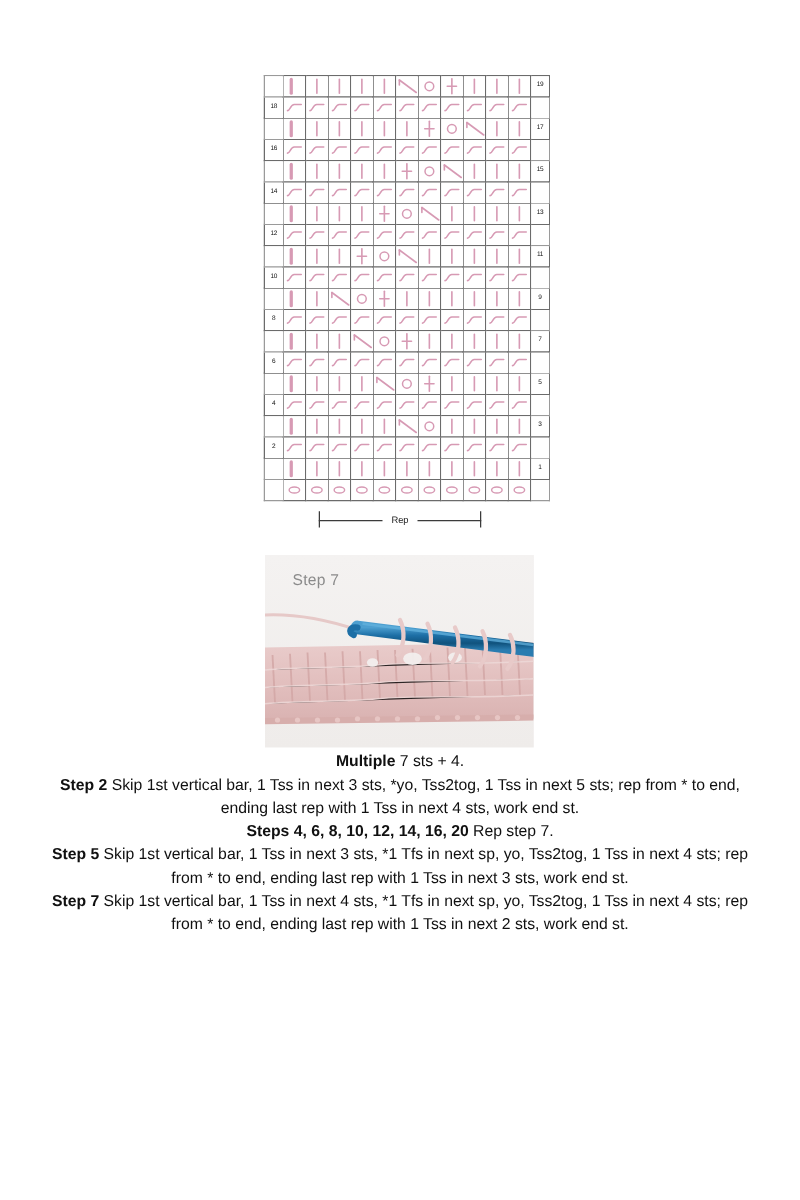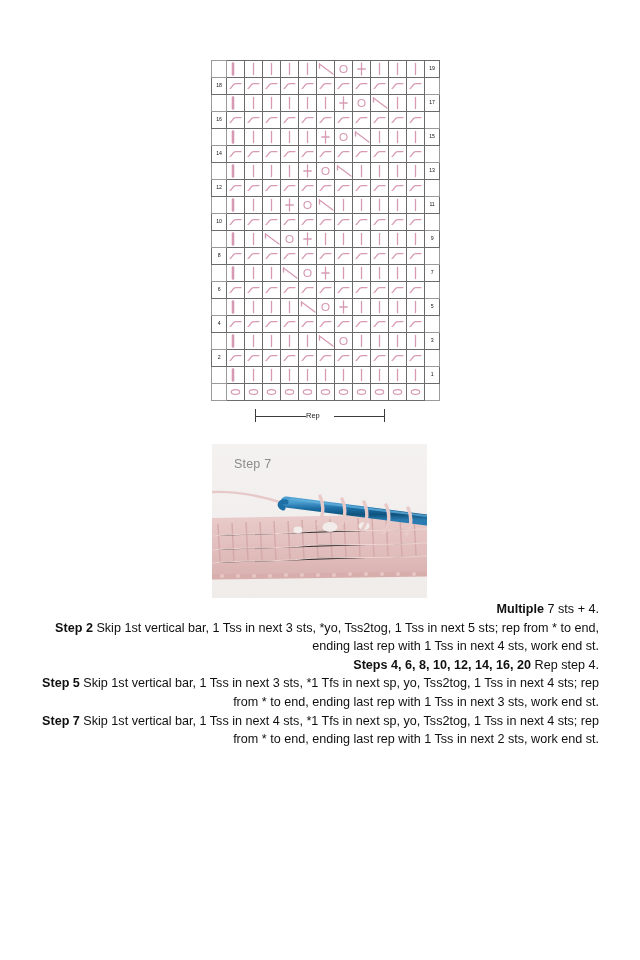--- a/index.html
+++ b/index.html
@@ -64,21 +64,21 @@
     position: absolute; left: 0; right: 0; top: 7px;
     height: 1px; background: #3b3b3b;
   }
   #rep-bracket .tick-l, #rep-bracket .tick-r {
     position: absolute; top: 0; width: 1px; height: 13px; background: #3b3b3b;
   }
   #rep-bracket .tick-l { left: 0; }
   #rep-bracket .tick-r { right: 0; }
   #rep-bracket .rep-label {
     position: absolute; left: 0; right: 0; top: 1px;
-    text-align: left;
+    text-align: center;
     font-size: 7.5px;
     color: #1a1a1a;
     background: #ffffff;
     display: inline-block;
     width: 28px; margin: 0 auto;
     line-height: 11px;
     font-family: "Liberation Sans", sans-serif;
   }
 
   
@@ -105,21 +105,21 @@
   #instructions {
     position: absolute;
     left: 41px;
     top: 600px;
     width: 558px;
     font-size: 12.6px;
     line-height: 18.6px;
     color: #101010;
     font-family: "Liberation Sans", sans-serif;
   }
-  #instructions p { margin: 0 0 0 0; padding: 0; text-align: right; }
+  #instructions p { margin: 0 0 0 0; padding: 0; text-align: center; }
   #instructions b { font-weight: bold; }
 </style>
 </head>
 <body>
 
 <div id="page">
 
   <div id="chart-wrap">
     <table class="chart">
       <tbody id="chart-body">
@@ -1869,21 +1869,21 @@
   </div>
 
   <div id="instructions">
     <p>
       <b>Multiple</b><span> 7 sts + 4.</span>
     </p>
     <p>
       <b>Step 2</b><span> Skip 1st vertical bar, 1 Tss in next 3 sts, *yo, Tss2tog, 1 Tss in next 5 sts; rep from * to end, ending last rep with 1 Tss in next 4 sts, work end st.</span>
     </p>
     <p>
-      <b>Steps 4, 6, 8, 10, 12, 14, 16, 20</b><span> Rep step 4.</span>
+      <b>Steps 4, 6, 8, 10, 12, 14, 16, 20</b><span> Rep step 7.</span>
     </p>
     <p>
       <b>Step 5</b><span> Skip 1st vertical bar, 1 Tss in next 3 sts, *1 Tfs in next sp, yo, Tss2tog, 1 Tss in next 4 sts; rep from * to end, ending last rep with 1 Tss in next 3 sts, work end st.</span>
     </p>
     <p>
       <b>Step 7</b><span> Skip 1st vertical bar, 1 Tss in next 4 sts, *1 Tfs in next sp, yo, Tss2tog, 1 Tss in next 4 sts; rep from * to end, ending last rep with 1 Tss in next 2 sts, work end st.</span>
     </p>
   </div>
 
 </div>

